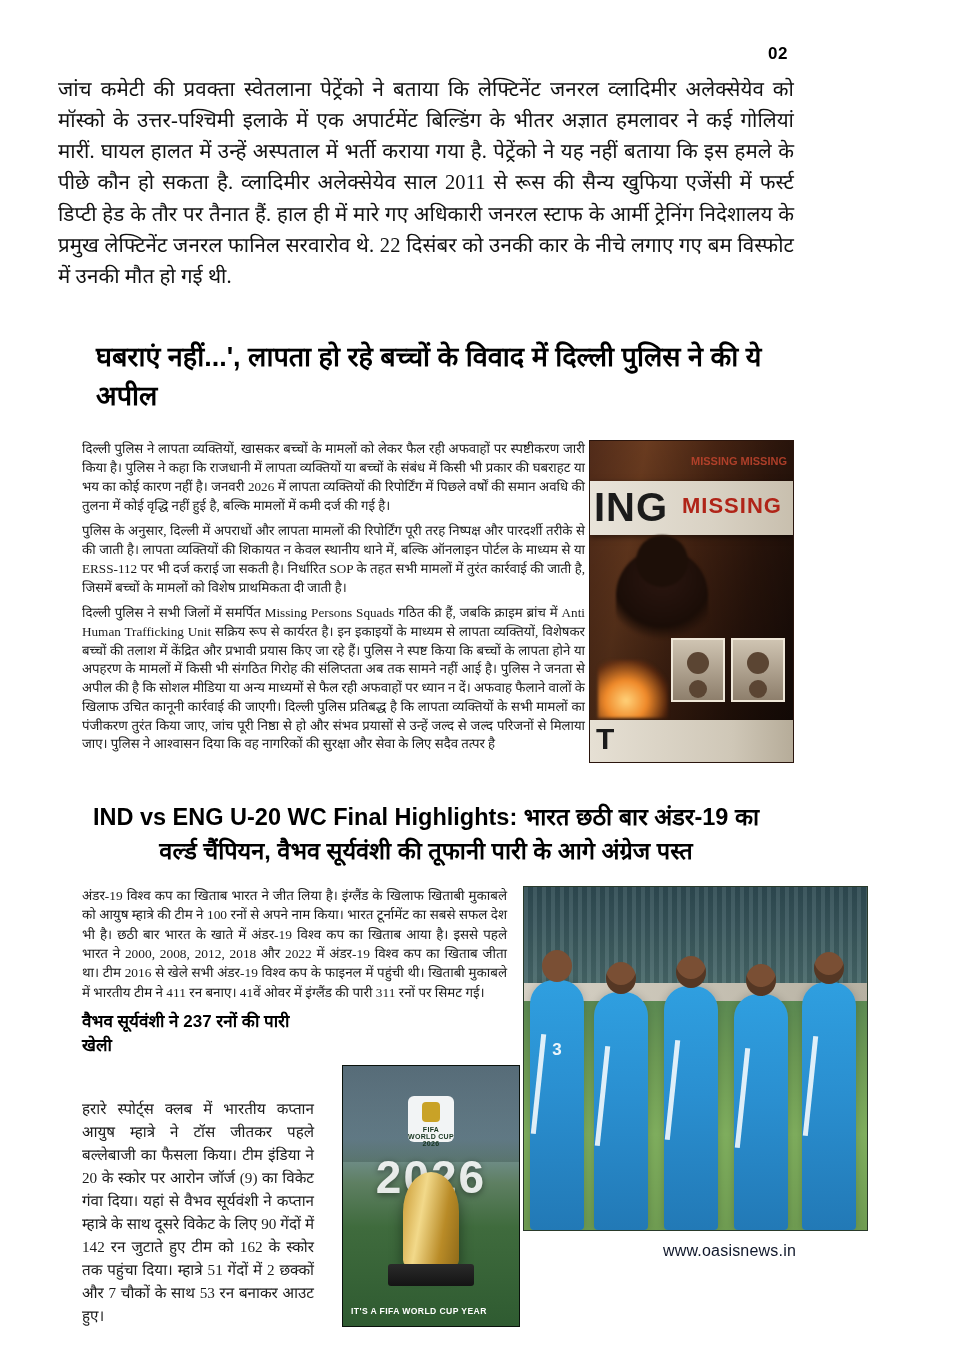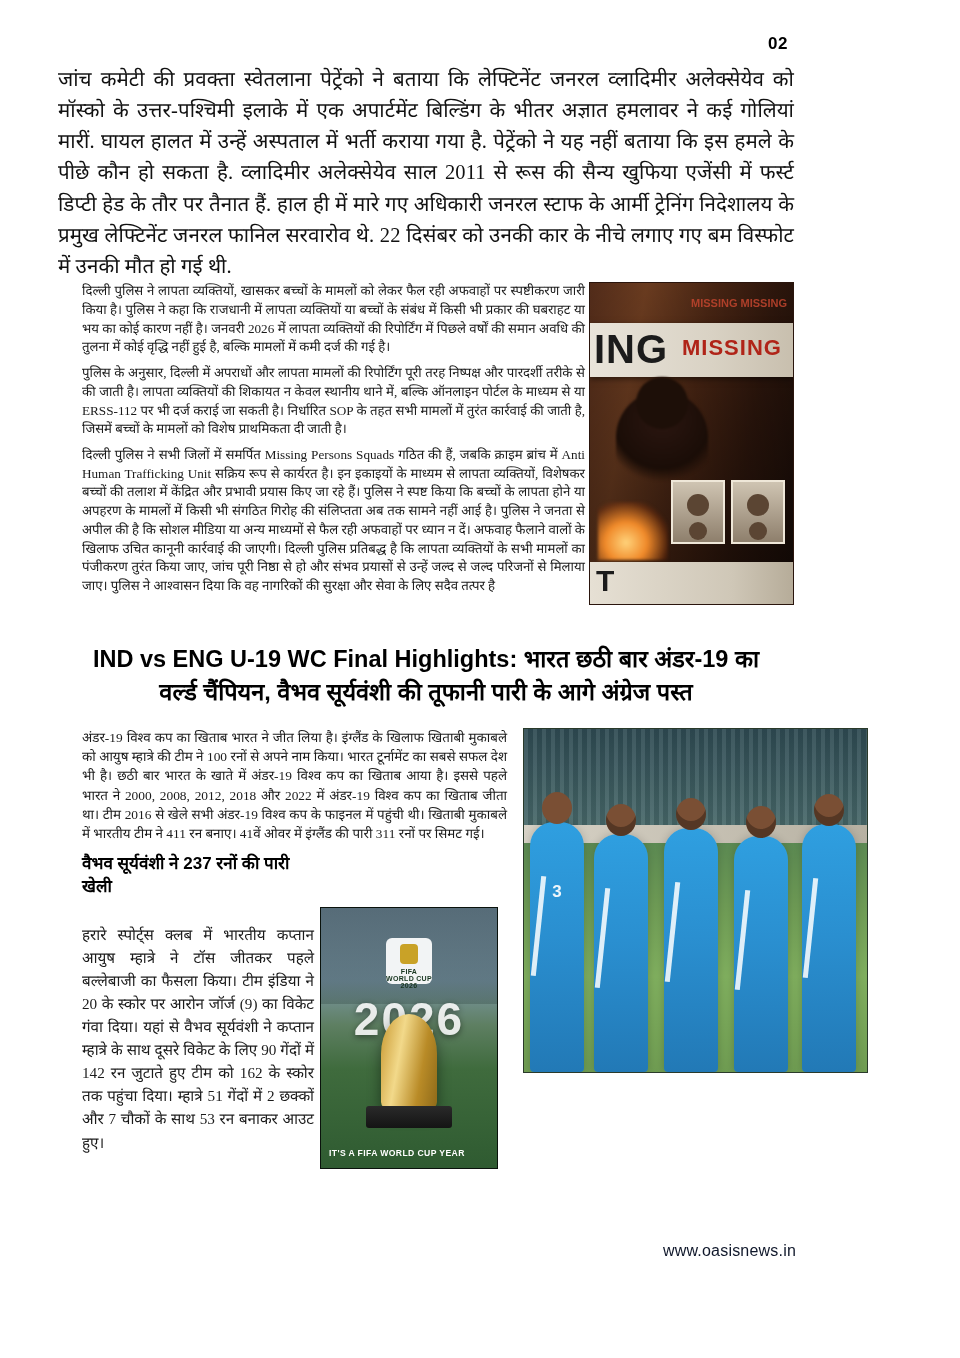--- a/index.html
+++ b/index.html
@@ -12,21 +12,21 @@
     width: 960px;
     height: 1358px;
     font-family: "Liberation Serif", serif;
     color: #111111;
     position: relative;
     overflow: hidden;
   }
   .page {
     width: 852px;
     height: 1358px;
-    padding: 34px 58px 20px 58px;
+    padding: 44px 58px 20px 58px;
     position: relative;
   }
 
   
   .page-number {
     text-align: right;
     font-family: "Liberation Sans", sans-serif;
     font-weight: bold;
     font-size: 17px;
     color: #000;
@@ -188,22 +188,22 @@
     font-family: "Liberation Sans", sans-serif;
     font-weight: bold;
     font-size: 17px;
     line-height: 1.4;
     margin: 6px 0 8px 0;
     color: #000;
     width: 230px;
   }
   .sports-left-lower {
     display: flex;
-    gap: 6px;
-    align-items: center;
+    gap: 28px;
+    align-items: flex-end;
   }
   .col-narrow {
     flex: 0 0 232px;
     width: 232px;
   }
   .col-narrow p {
     font-size: 15.2px;
     line-height: 1.52;
     text-align: justify;
     margin: 0;
@@ -332,20 +332,21 @@
 <body>
 
 <div class="page">
 
   <div class="page-number">02</div>
 
   <div class="top-article">
     <p>जांच कमेटी की प्रवक्ता स्वेतलाना पेट्रेंको ने बताया कि लेफ्टिनेंट जनरल व्लादिमीर अलेक्सेयेव को मॉस्को के उत्तर-पश्चिमी इलाके में एक अपार्टमेंट बिल्डिंग के भीतर अज्ञात हमलावर ने कई गोलियां मारीं. घायल हालत में उन्हें अस्पताल में भर्ती कराया गया है. पेट्रेंको ने यह नहीं बताया कि इस हमले के पीछे कौन हो सकता है. व्लादिमीर अलेक्सेयेव साल 2011 से रूस की सैन्य खुफिया एजेंसी में फर्स्ट डिप्टी हेड के तौर पर तैनात हैं. हाल ही में मारे गए अधिकारी जनरल स्टाफ के आर्मी ट्रेनिंग निदेशालय के प्रमुख लेफ्टिनेंट जनरल फानिल सरवारोव थे. 22 दिसंबर को उनकी कार के नीचे लगाए गए बम विस्फोट में उनकी मौत हो गई थी.</p>
   </div>
 
+  <h1 class="headline">घबराएं नहीं...', लापता हो रहे बच्चों के विवाद में दिल्ली पुलिस ने की ये अपील</h1>
 
   <div class="missing-block">
     <div class="missing-text">
       <p>दिल्ली पुलिस ने लापता व्यक्तियों, खासकर बच्चों के मामलों को लेकर फैल रही अफवाहों पर स्पष्टीकरण जारी किया है। पुलिस ने कहा कि राजधानी में लापता व्यक्तियों या बच्चों के संबंध में किसी भी प्रकार की घबराहट या भय का कोई कारण नहीं है। जनवरी 2026 में लापता व्यक्तियों की रिपोर्टिंग में पिछले वर्षों की समान अवधि की तुलना में कोई वृद्धि नहीं हुई है, बल्कि मामलों में कमी दर्ज की गई है।</p>
       <p>पुलिस के अनुसार, दिल्ली में अपराधों और लापता मामलों की रिपोर्टिंग पूरी तरह निष्पक्ष और पारदर्शी तरीके से की जाती है। लापता व्यक्तियों की शिकायत न केवल स्थानीय थाने में, बल्कि ऑनलाइन पोर्टल के माध्यम से या ERSS-112 पर भी दर्ज कराई जा सकती है। निर्धारित SOP के तहत सभी मामलों में तुरंत कार्रवाई की जाती है, जिसमें बच्चों के मामलों को विशेष प्राथमिकता दी जाती है।</p>
       <p class="last">दिल्ली पुलिस ने सभी जिलों में समर्पित Missing Persons Squads गठित की हैं, जबकि क्राइम ब्रांच में Anti Human Trafficking Unit सक्रिय रूप से कार्यरत है। इन इकाइयों के माध्यम से लापता व्यक्तियों, विशेषकर बच्चों की तलाश में केंद्रित और प्रभावी प्रयास किए जा रहे हैं। पुलिस ने स्पष्ट किया कि बच्चों के लापता होने या अपहरण के मामलों में किसी भी संगठित गिरोह की संलिप्तता अब तक सामने नहीं आई है।   पुलिस ने जनता से अपील की है कि सोशल मीडिया या अन्य माध्यमों से फैल रही अफवाहों पर ध्यान न दें। अफवाह फैलाने वालों के खिलाफ उचित कानूनी कार्रवाई की जाएगी। दिल्ली पुलिस प्रतिबद्ध है कि लापता व्यक्तियों के सभी मामलों का पंजीकरण तुरंत किया जाए, जांच पूरी निष्ठा से हो और संभव प्रयासों से उन्हें जल्द से जल्द परिजनों से मिलाया जाए। पुलिस ने आश्वासन दिया कि वह नागरिकों की सुरक्षा और सेवा के लिए सदैव तत्पर है</p>
     </div>
 
     <div class="missing-photo">
       <div class="mp-wall"></div>
@@ -358,21 +359,21 @@
       <div class="mp-fire"></div>
       <div class="mp-photo-row">
         <div class="mp-photo"></div>
         <div class="mp-photo"></div>
       </div>
       <div class="mp-bottom-strip"></div>
       <div class="mp-bottom-letter">T</div>
     </div>
   </div>
 
-  <h2 class="sports-headline">IND vs ENG U-19 WC Final Highlights: भारत छठी बार अंडर-19 का वर्ल्ड चैंपियन, वैभव सूर्यवंशी की तूफानी पारी के आगे अंग्रेज पस्त</h2>
+  <h2 class="sports-headline">IND vs ENG U-20 WC Final Highlights: भारत छठी बार अंडर-19 का वर्ल्ड चैंपियन, वैभव सूर्यवंशी की तूफानी पारी के आगे अंग्रेज पस्त</h2>
 
   <div class="sports-block">
     <div class="sports-left">
       <p>अंडर-19 विश्व कप का खिताब भारत ने जीत लिया है। इंग्लैंड के खिलाफ खिताबी मुकाबले को आयुष म्हात्रे की टीम ने 100 रनों से अपने नाम किया। भारत टूर्नामेंट का सबसे सफल देश भी है। छठी बार भारत के खाते में अंडर-19 विश्व कप का खिताब आया है। इससे पहले भारत ने 2000, 2008, 2012, 2018 और 2022 में अंडर-19 विश्व कप का खिताब जीता था। टीम 2016 से खेले सभी अंडर-19 विश्व कप के फाइनल में पहुंची थी। खिताबी मुकाबले में भारतीय टीम ने 411 रन बनाए। 41वें ओवर में इंग्लैंड की पारी 311 रनों पर सिमट गई।</p>
       <div class="subhead">वैभव सूर्यवंशी ने 237 रनों की पारी खेली</div>
 
       <div class="sports-left-lower">
         <div class="col-narrow">
           <p>हरारे स्पोर्ट्स क्लब में भारतीय कप्तान आयुष म्हात्रे ने टॉस जीतकर पहले बल्लेबाजी का फैसला किया। टीम इंडिया ने 20 के स्कोर पर आरोन जॉर्ज (9) का विकेट गंवा दिया। यहां से वैभव सूर्यवंशी ने कप्तान म्हात्रे के साथ दूसरे विकेट के लिए 90 गेंदों में 142 रन जुटाते हुए टीम को 162 के स्कोर तक पहुंचा दिया। म्हात्रे 51 गेंदों में 2 छक्कों और 7 चौकों के साथ 53 रन बनाकर आउट हुए।</p>
         </div>

